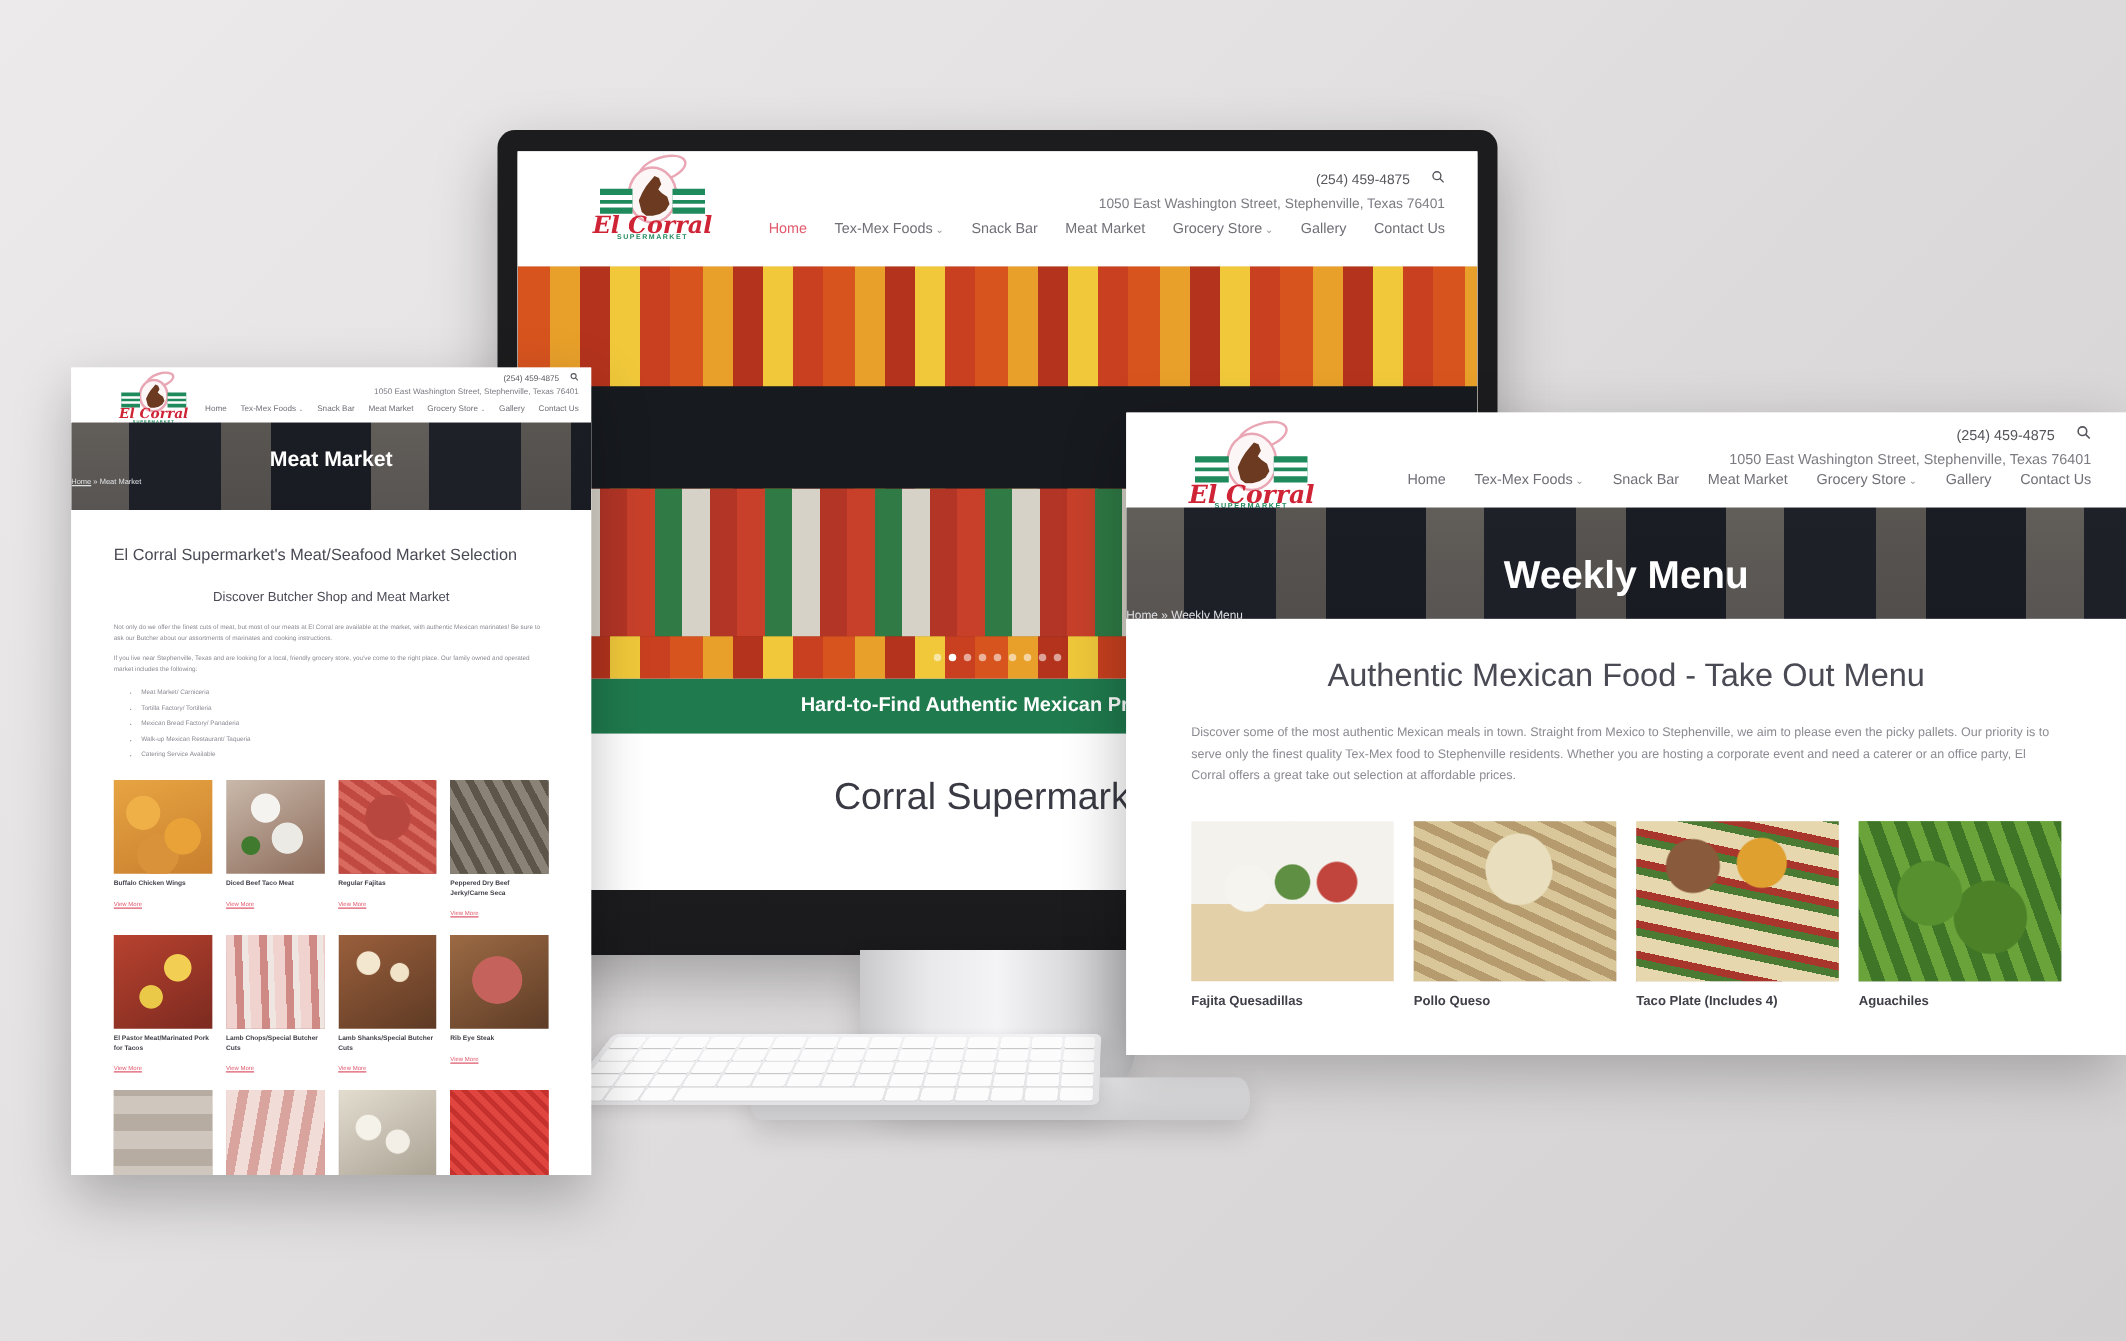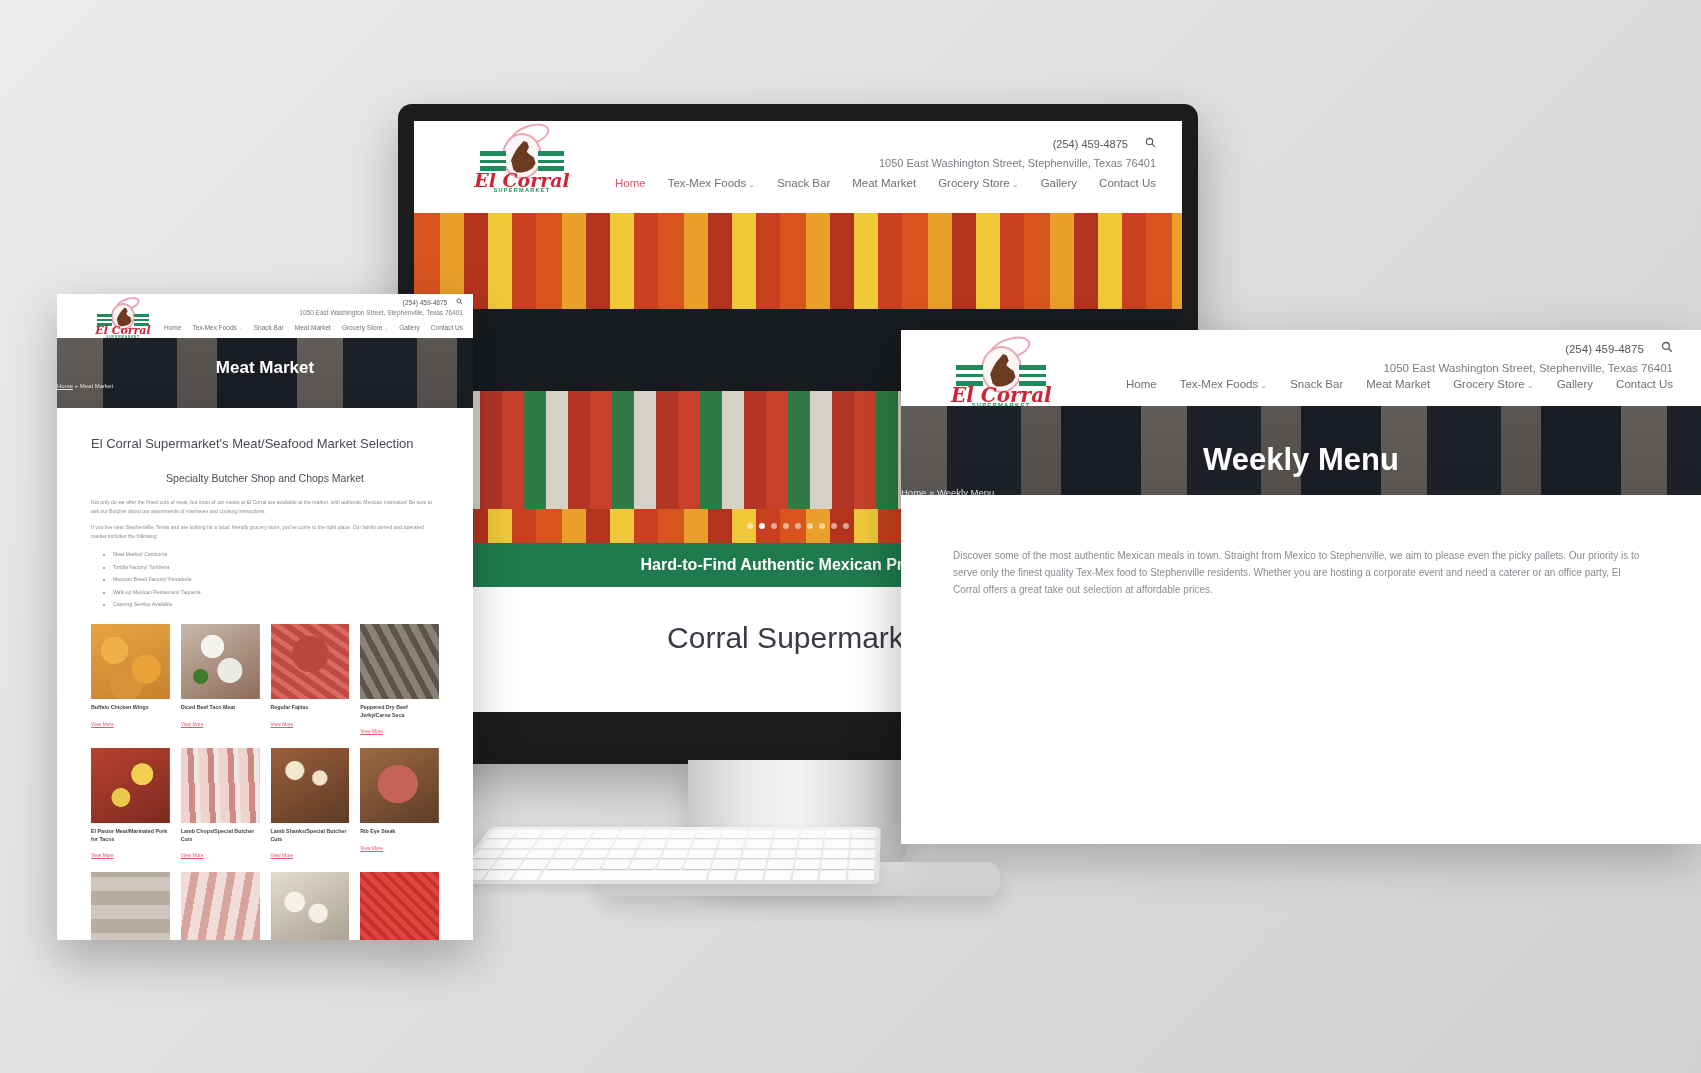--- a/index.html
+++ b/index.html
@@ -425,21 +425,21 @@
       <div class="hero-title">Meat Market</div>
       <div class="hero-crumb">
         <a>Home</a>
         <span>»</span>
         <span>Meat Market</span>
       </div>
     </div>
 
     <div class="content wl-content">
       <h2 class="page-h">El Corral Supermarket's Meat/Seafood Market Selection</h2>
-      <h3 class="sub-h">Specialty Butcher Shop and Chops Market</h3>
+      <h3 class="sub-h">Discover Butcher Shop and Meat Market</h3>
       <p class="body">Not only do we offer the finest cuts of meat, but most of our meats at El Corral are available at the market, with authentic Mexican marinates! Be sure to ask our Butcher about our assortments of marinates and cooking instructions.</p>
       <p class="body">If you live near Stephenville, Texas and are looking for a local, friendly grocery store, you've come to the right place. Our family owned and operated market includes the following:</p>
       <ul class="feat">
         <li>Meat Market/ Carniceria</li>
         <li>Tortilla Factory/ Tortilleria</li>
         <li>Mexican Bread Factory/ Panaderia</li>
         <li>Walk-up Mexican Restaurant/ Taqueria</li>
         <li>Catering Service Available</li>
       </ul>
 
@@ -511,17 +511,43 @@
       <div class="hero-img storefront"></div>
       <div class="hero-title">Weekly Menu</div>
       <div class="hero-crumb">
         <a>Home</a>
         <span>»</span>
         <span>Weekly Menu</span>
       </div>
     </div>
 
     <div class="content wr-content">
+      <h2 class="page-h">Authentic Mexican Food - Take Out Menu</h2>
       <p class="body">Discover some of the most authentic Mexican meals in town.  Straight from Mexico to Stephenville, we aim to please even the picky pallets. Our priority is to serve only the finest quality Tex-Mex food to Stephenville residents. Whether you are hosting a corporate event and need a caterer or an office party, El Corral offers a great take out selection at affordable prices.</p>
 
+      <div class="grid4 wr-grid">
+        <div>
+          <div class="card-img ph-quesa"></div>
+          <div class="card-title">Fajita Quesadillas</div>
+
+          <div class="card-price"></div>
+        </div>
+        <div>
+          <div class="card-img ph-pollo"></div>
+          <div class="card-title">Pollo Queso</div>
+          <a class="card-link"></a>
+          
+        </div>
+        <div>
+          <div class="card-img ph-taco"></div>
+          <div class="card-title">Taco Plate (Includes 4)</div>
+
+        </div>
+        <div>
+          <div class="card-img ph-agua"></div>
+          <div class="card-title">Aguachiles</div>
+          <a class="card-link"></a>
+          
+        </div>
+      </div>
     </div>
   </div>
 </div>
 
 </body></html>

